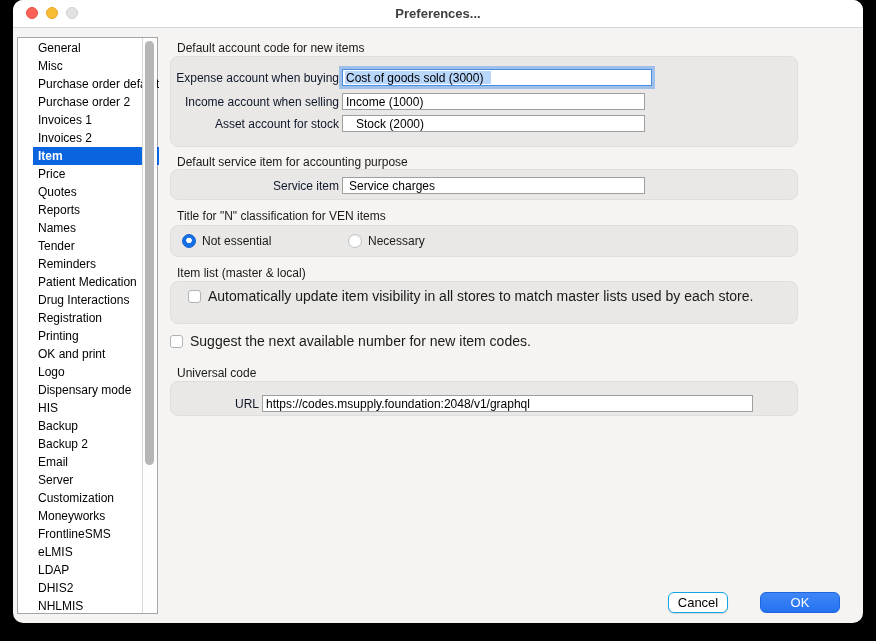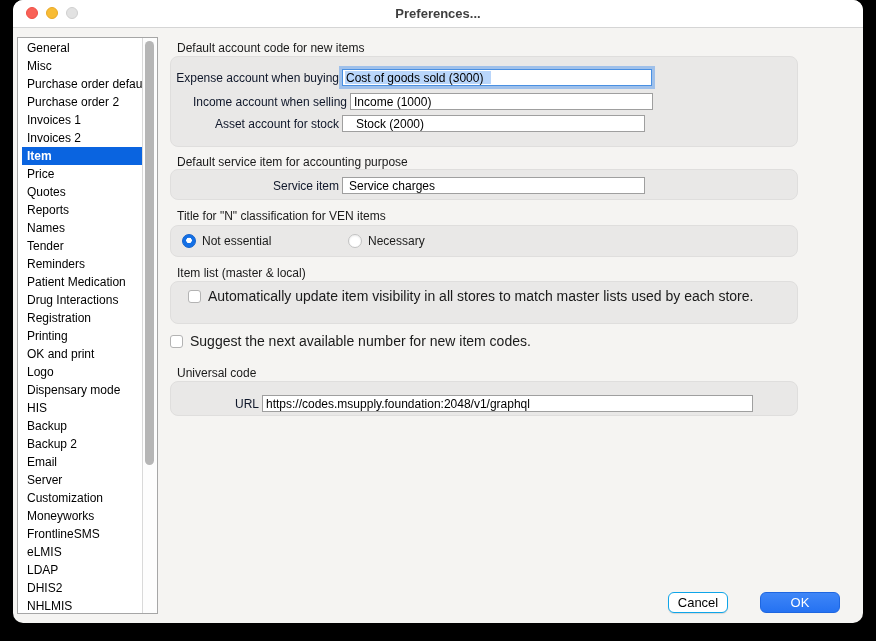--- a/index.html
+++ b/index.html
@@ -24,21 +24,21 @@
   .tl{position:absolute;top:7px;width:12px;height:12px;border-radius:50%;}
   .tl.red{left:13px;background:#f96157;border:1px solid #ee4f45;box-sizing:border-box;}
   .tl.yellow{left:33px;background:#f8bc35;border:1px solid #e8a827;box-sizing:border-box;}
   .tl.gray{left:53px;background:#e2e2e2;border:1px solid #cfcfcf;box-sizing:border-box;}
 
   
   .sidebar{
     position:absolute;left:4px;top:37px;width:141px;height:577px;
     background:#ffffff;border:1px solid #a6a6a6;box-sizing:border-box;
   }
-  .side-list{position:absolute;left:4px;top:1px;width:126px;}
+  .side-list{position:absolute;left:15px;top:1px;width:126px;}
   .side-item{
     height:18px;line-height:18px;font-size:12px;color:#000;
     padding-left:5px;white-space:nowrap;overflow:hidden;
   }
   .side-item.selected{background:#0a64e0;color:#fff;font-weight:bold;width:121px;}
   .side-scroll{
     position:absolute;right:0;top:0;bottom:0;width:14px;background:#fdfdfd;
     border-left:1px solid #d9d9d9;
   }
   .side-thumb{
@@ -149,21 +149,21 @@
       <div class="side-thumb"></div>
     </div>
   </div>
 
   <div class="heading" style="left:164px;top:41px;">Default account code for new items</div>
   <div class="groupbox" style="top:56px;height:91px;">
     <div class="frow" style="left:0;top:12px;">
       <span class="flabel">Expense account when buying</span>
       <input class="tfield focused" style="width: 310px;" type="text" value="Cost of goods sold (3000)">
     </div>
-    <div class="frow" style="left:8px;top:36px;">
+    <div class="frow" style="left:0;top:36px;">
       <span class="flabel">Income account when selling</span>
       <input class="tfield" style="width: 303px;" type="text" value="Income (1000)">
     </div>
     <div class="frow" style="left:0;top:58px;">
       <span class="flabel">Asset account for stock</span>
       <input class="tfield" style="width: 303px; padding-left: 13px;" type="text" value="Stock (2000)">
     </div>
   </div>
 
   <div class="heading" style="left:164px;top:155px;">Default service item for accounting purpose</div>

